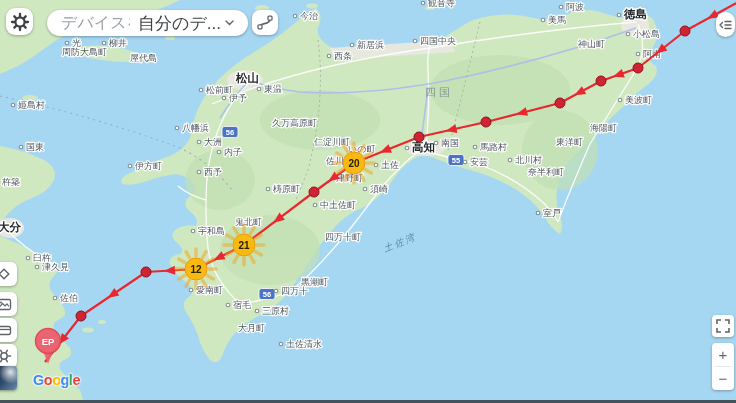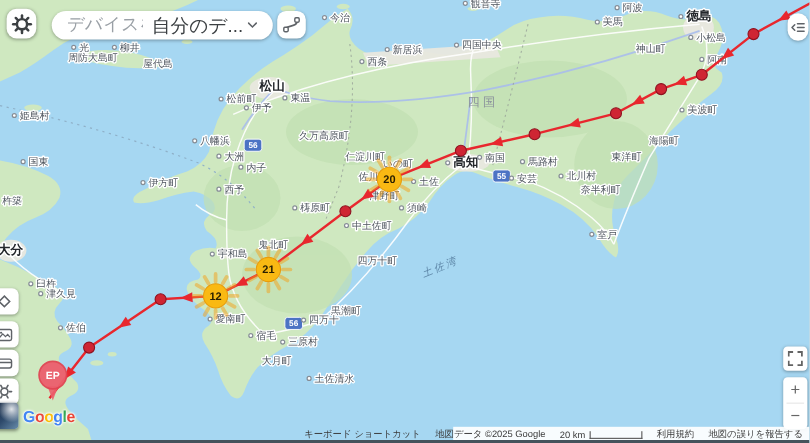--- a/index.html
+++ b/index.html
@@ -28,21 +28,21 @@
   .zoom-pill .sep{height:1px;background:#e6e6e6;margin:0 3px;}
 
   
   .ltool{left:-9px;width:26px;height:24px;border-radius:6px;}
   .thumb{position:absolute;left:-9px;top:366px;width:26px;height:24px;border-radius:4px;
        box-shadow:0 1px 3px rgba(0,0,0,.4);cursor:pointer;overflow:hidden;
        background:radial-gradient(circle at 75% 25%,rgba(255,255,255,.85),rgba(255,255,255,0) 45%),
                   linear-gradient(135deg,#16263e,#2e4a6b 55%,#678cab);}
 
   
-  .glogo{position:absolute;left:8px;top:372px;font-size:14.5px;font-weight:bold;letter-spacing:-.5px;
+  .glogo{position:absolute;left:20px;top:372px;font-size:14.5px;font-weight:bold;letter-spacing:-.5px;
        text-shadow:0 0 2px #fff,0 0 2px #fff,0 0 3px #fff;cursor:pointer;padding-left:13px;}
 
   
   .attrib{position:absolute;left:412px;right:0;top:388px;height:13px;background:rgba(255,255,255,.92);
        display:flex;align-items:center;justify-content:flex-end;gap:13px;padding:0 6px 0 8px;
        font-size:8.5px;color:#3a3a3a;white-space:nowrap;}
   .attrib .lnk{cursor:pointer;}
   .scalewrap{display:flex;align-items:flex-end;gap:4px;cursor:pointer;}
   .scalebar{width:46px;height:6px;border:1px solid #555;border-top:none;margin-bottom:1px;}
   .bottom-strip{position:absolute;left:0;right:0;bottom:0;height:3px;background:#45525b;}
@@ -411,25 +411,15 @@
     </svg>
   </button>
   <div class="zoom-pill">
     <button>+</button>
     <div class="sep"></div>
     <button>−</button>
   </div>
 
   <div class="glogo" id="glogo"><span style="color: rgb(66, 133, 244);">G</span><span style="color: rgb(234, 67, 53);">o</span><span style="color: rgb(251, 188, 5);">o</span><span style="color: rgb(66, 133, 244);">g</span><span style="color: rgb(52, 168, 83);">l</span><span style="color: rgb(234, 67, 53);">e</span></div>
 
-  <div class="attrib">
-    <span class="lnk">キーボード ショートカット</span>
-    <span>地図データ ©2025 Google</span>
-    <span class="scalewrap">
-      <span>20 km</span>
-      <span class="scalebar"></span>
-    </span>
-    <span class="lnk">利用規約</span>
-    <span class="lnk">地図の誤りを報告する</span>
-  </div>
   <div class="bottom-strip"></div>
 
 </div>
 
 </body></html>

